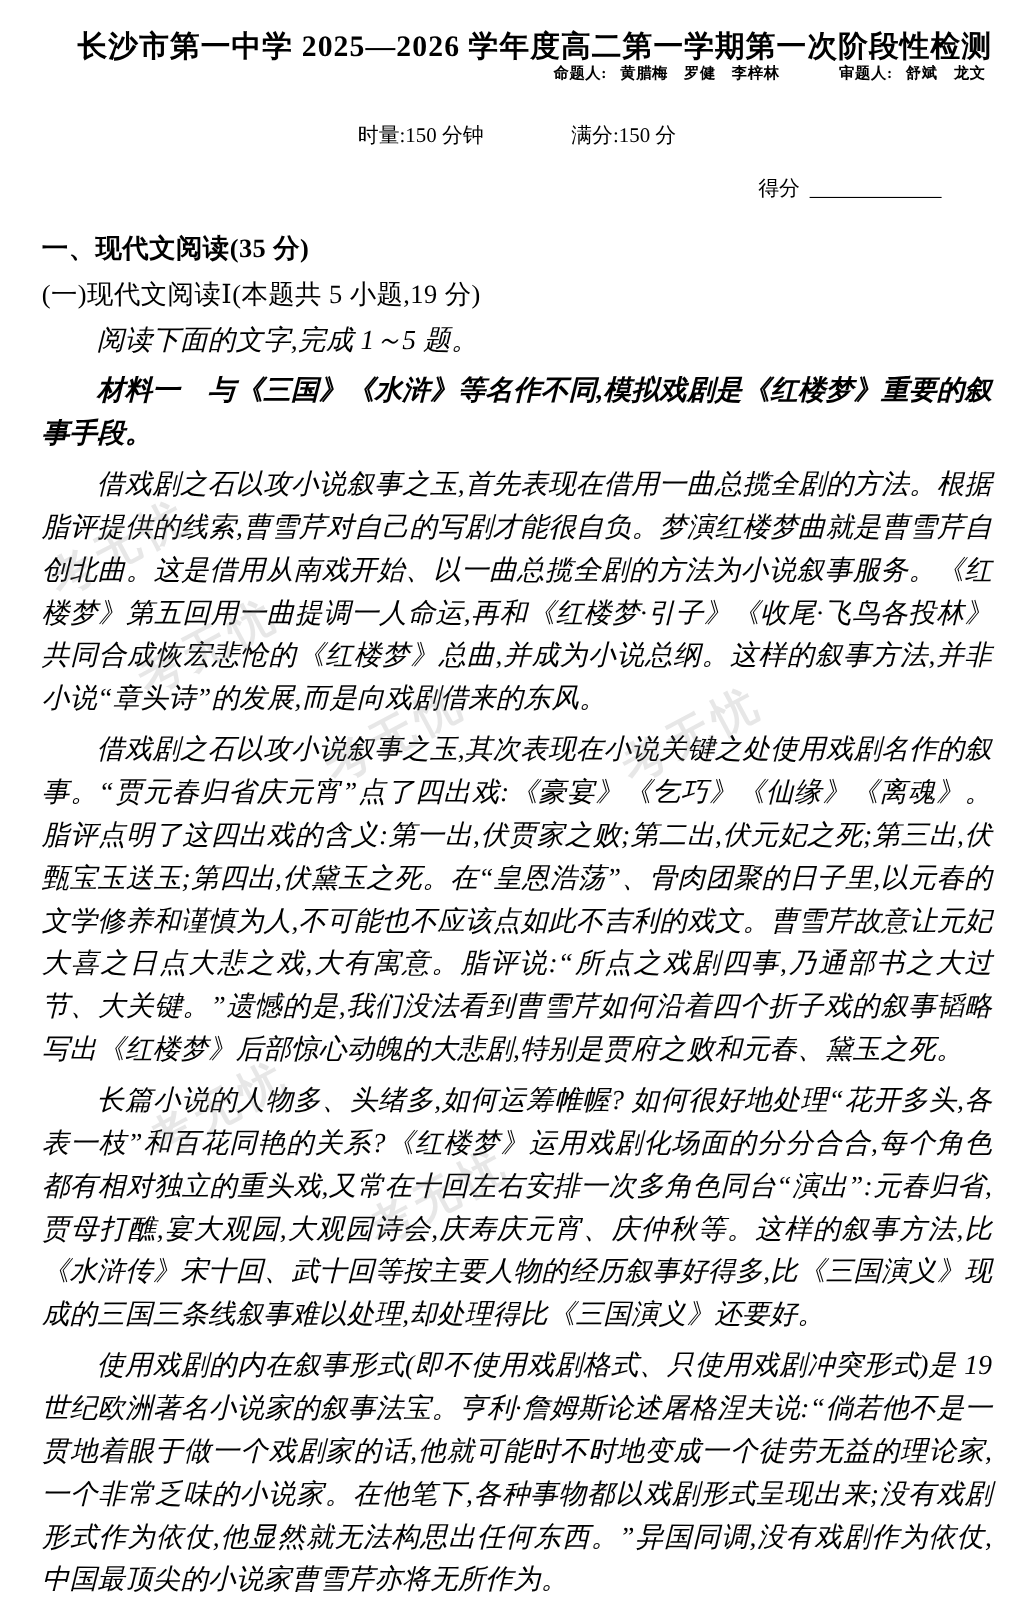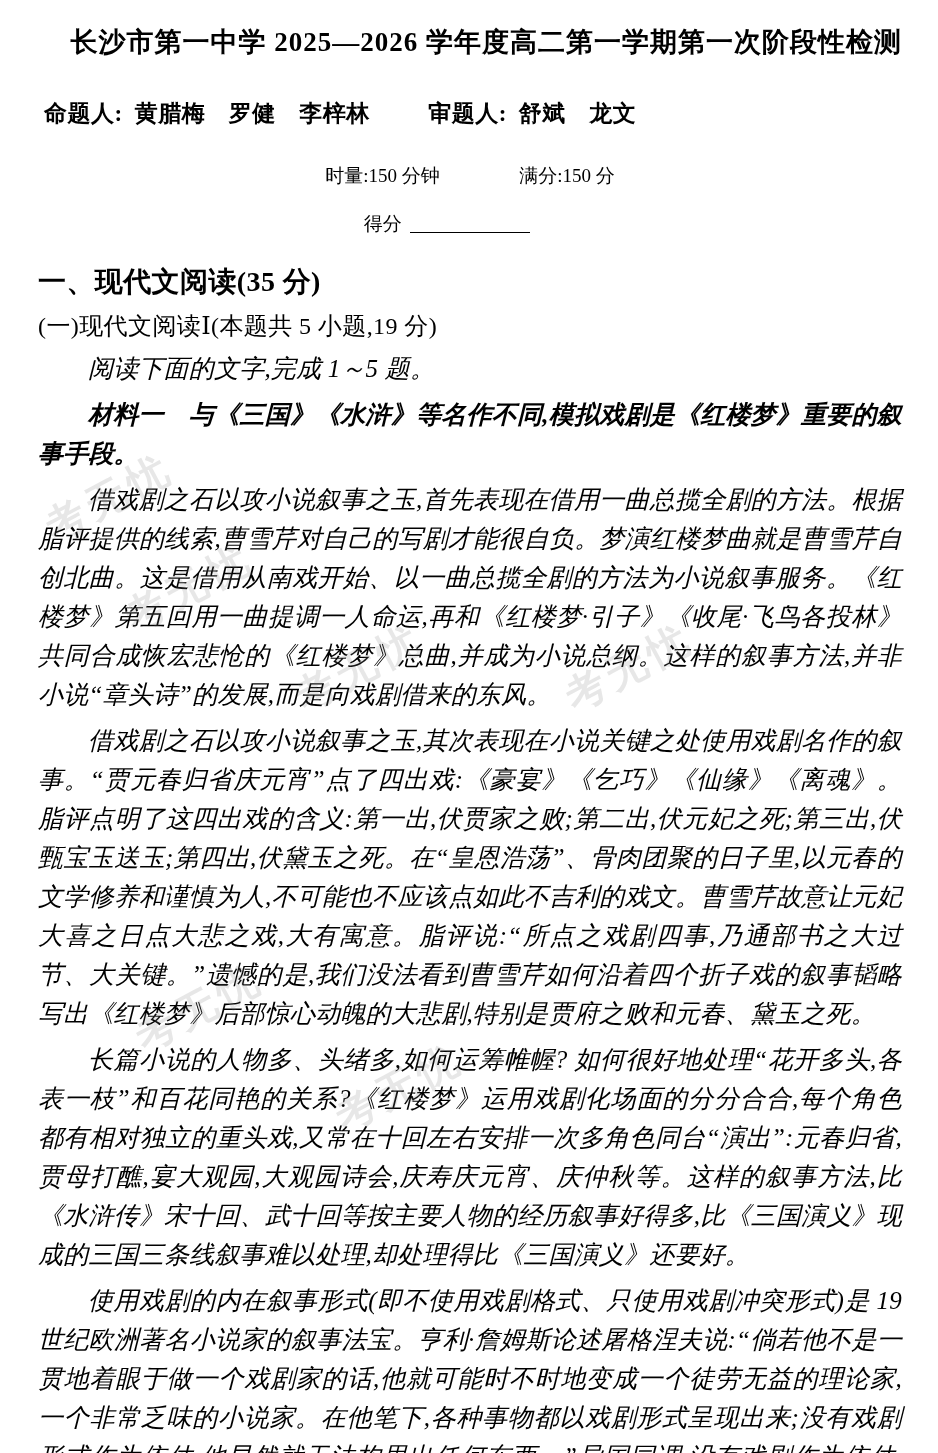--- a/index.html
+++ b/index.html
@@ -50,50 +50,49 @@
     white-space: nowrap;
   }
   .title-subject {
     text-align: center;
     font-size: 31px;
     font-weight: bold;
     letter-spacing: 14px;
     margin-top: 34px;
   }
   .authors {
-    text-align: left;
-    font-size: 23px;
+    text-align: right;
+    font-size: 14px;
     font-weight: bold;
-    margin-top: 40px;
     letter-spacing: 0.5px;
   }
   .authors span { margin: 0 6px; }
   .exam-meta {
     text-align: center;
     font-size: 19px;
     margin-top: 34px;
   }
   .exam-meta .gap { display: inline-block; width: 70px; }
   .score-line {
-    text-align: center;
+    text-align: right;
     font-size: 19px;
     margin-top: 22px;
     padding-right: 46px;
   }
   .score-blank {
     display: inline-block;
     width: 120px;
     border-bottom: 1px solid #000;
     height: 18px;
     vertical-align: -3px;
     margin-left: 4px;
   }
 
   .sec-head {
-    font-size: 28px;
+    font-size: 24px;
     font-weight: bold;
     margin-top: 26px;
     letter-spacing: 0.4px;
   }
   .sub-head {
     font-size: 24px;
     margin-top: 9px;
     letter-spacing: 0.4px;
   }
   .para {

